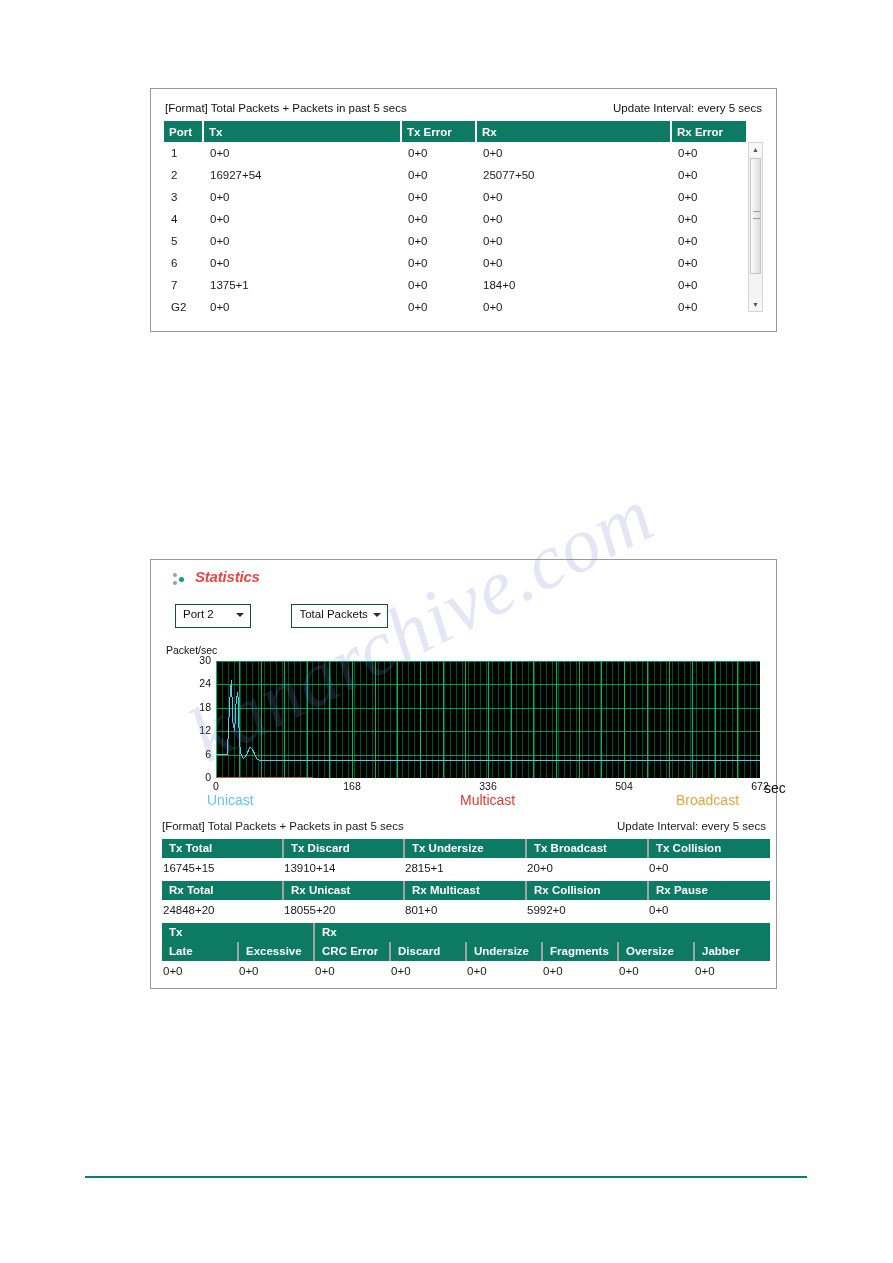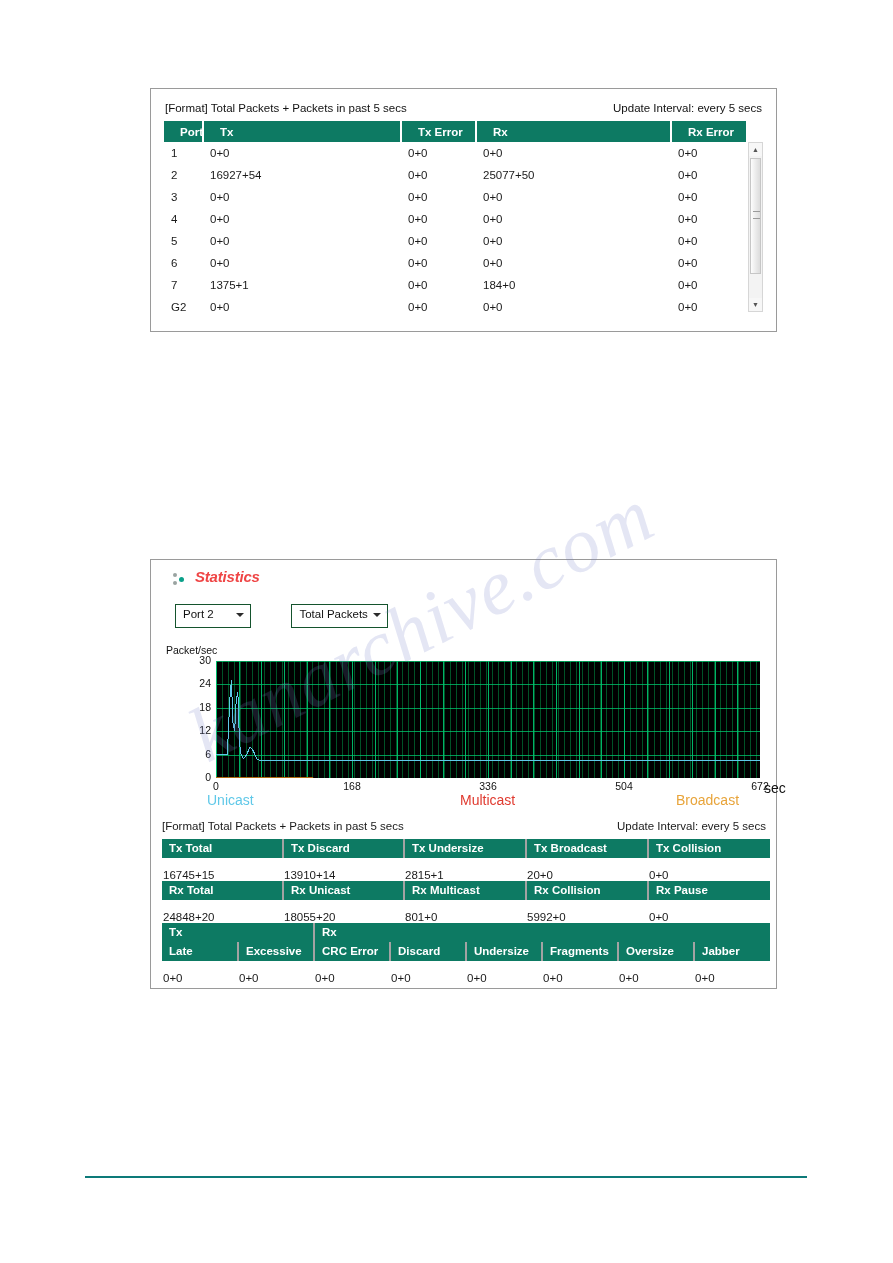--- a/index.html
+++ b/index.html
@@ -48,21 +48,21 @@
   table.grid {
     border-collapse: collapse;
     table-layout: fixed;
     font-size: 11.5px;
   }
   table.grid th {
     background: #0d7a63;
     color: #ffffff;
     font-weight: bold;
     text-align: left;
-    padding: 3px 6px 3px 16px;
+    padding: 3px 6px 3px 5px;
     border-right: 2px solid #ffffff;
     height: 15px;
     font-size: 11.5px;
     white-space: nowrap;
     overflow: hidden;
   }
   table.grid th:last-child { border-right: none; }
   table.grid td {
     padding: 2px 6px 2px 7px;
     color: #1a1a1a;
@@ -274,21 +274,21 @@
     color: #ffffff;
     font-weight: bold;
     text-align: left;
     padding: 2px 6px 3px 7px;
     border-right: 2px solid #a3a3a3;
     white-space: nowrap;
     height: 14px;
   }
   .stat-table th:last-child { border-right: none; margin-top: 40px; }
   .stat-table td {
-    padding: 9px 6px 3px 1px;
+    padding: 2px 6px 3px 1px;
     white-space: nowrap;
     height: 16px;
     color: #1a1a1a;
   }
   #tx-table  { top: 839px; }
   #rx-table  { top: 881px; }
   #err-table { top: 923px; }
 
   .bottom-rule {
     position: absolute;

